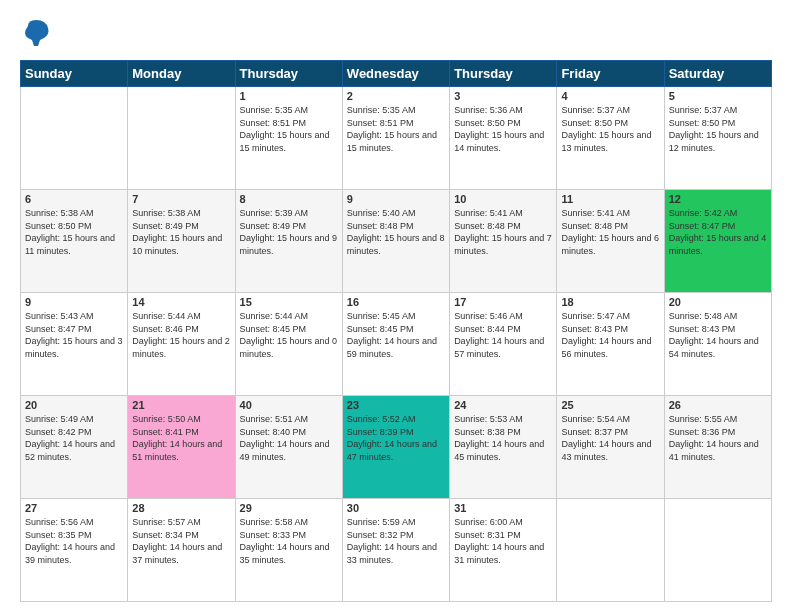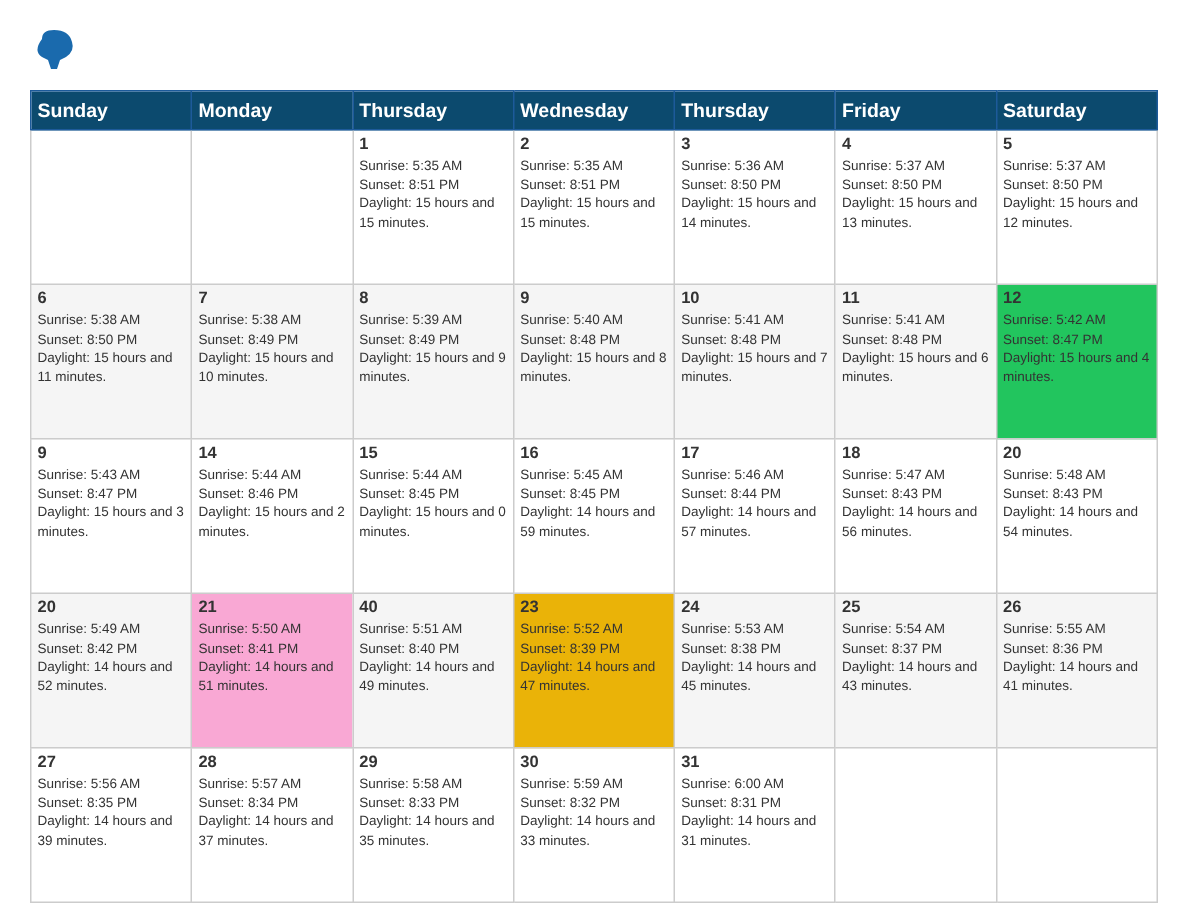--- a/index.html
+++ b/index.html
@@ -227,21 +227,21 @@
             <div class="day-info">Sunrise: 5:49 AM<br>Sunset: 8:42 PM<br>Daylight: 14 hours and 52 minutes.</div>
           </td>
           <td style="background: #f9a8d4;">
             <span class="day-num">21</span>
             <div class="day-info">Sunrise: 5:50 AM<br>Sunset: 8:41 PM<br>Daylight: 14 hours and 51 minutes.</div>
           </td>
           <td style="background: rgb(245, 245, 245);">
             <span class="day-num">40</span>
             <div class="day-info">Sunrise: 5:51 AM<br>Sunset: 8:40 PM<br>Daylight: 14 hours and 49 minutes.</div>
           </td>
-          <td style="background: #eab308;">
+          <td style="background: #14b8a6;">
             <span class="day-num">23</span>
             <div class="day-info">Sunrise: 5:52 AM<br>Sunset: 8:39 PM<br>Daylight: 14 hours and 47 minutes.</div>
           </td>
           <td style="background: rgb(245, 245, 245);">
             <span class="day-num">24</span>
             <div class="day-info">Sunrise: 5:53 AM<br>Sunset: 8:38 PM<br>Daylight: 14 hours and 45 minutes.</div>
           </td>
           <td style="background: rgb(245, 245, 245);">
             <span class="day-num">25</span>
             <div class="day-info">Sunrise: 5:54 AM<br>Sunset: 8:37 PM<br>Daylight: 14 hours and 43 minutes.</div>

